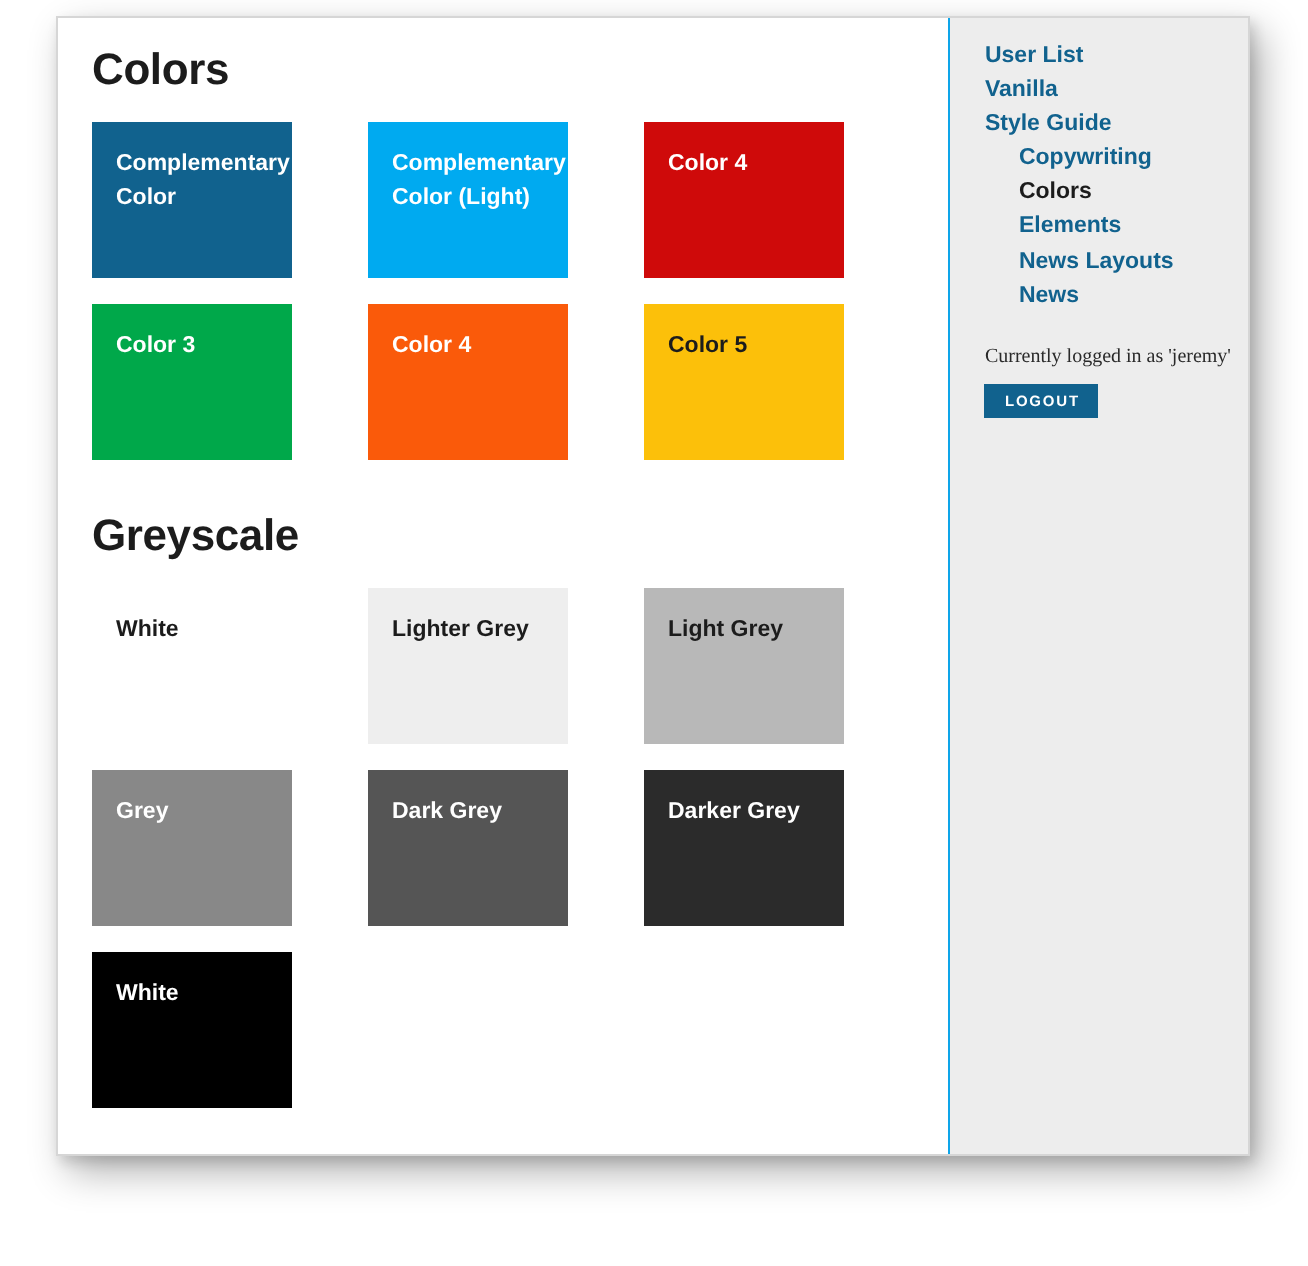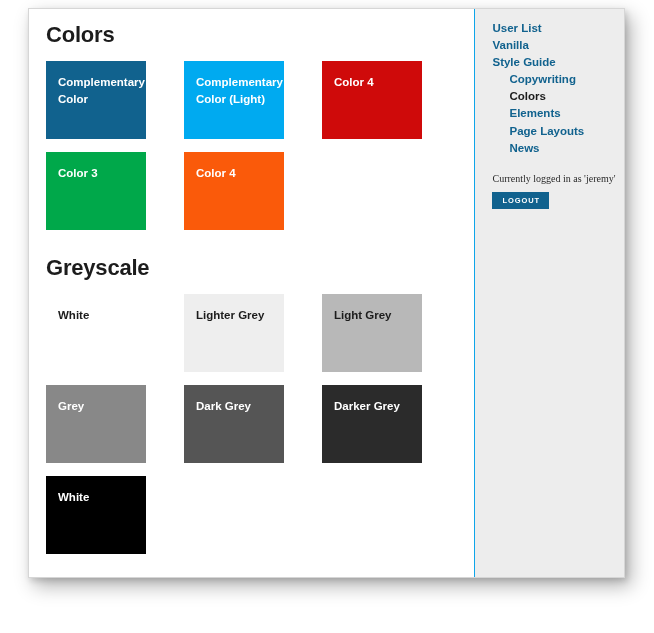--- a/index.html
+++ b/index.html
@@ -137,20 +137,23 @@
             <div class="swatch-label" style="color: rgb(255, 255, 255);">Complementary Color (Light)</div>
           </div>
           <div class="swatch" style="background: rgb(207, 10, 10);">
             <div class="swatch-label" style="color: rgb(255, 255, 255);">Color 4</div>
           </div>
           <div class="swatch" style="background: rgb(0, 168, 74);">
             <div class="swatch-label" style="color: rgb(255, 255, 255);">Color 3</div>
           </div>
           <div class="swatch" style="background: rgb(250, 90, 10);">
             <div class="swatch-label" style="color: rgb(255, 255, 255);">Color 4</div>
+          </div>
+          <div class="swatch" style="background: rgb(252, 192, 10);">
+            <div class="swatch-label" style="color: rgb(28, 28, 28);">Color 5</div>
           </div>
         </div>
 
       <h2 class="section-title" id="greyscale-title">Greyscale</h2>
 
       <div class="swatch-grid" id="greyscale-grid">
           <div class="swatch" style="background: rgb(255, 255, 255);">
             <div class="swatch-label" style="color: rgb(28, 28, 28);">White</div>
           </div>
           <div class="swatch" style="background: rgb(238, 238, 238);">
@@ -176,21 +179,21 @@
     </div>
 
     <div id="sidebar" style="background: rgb(237, 237, 237);">
       <ul class="nav-list" id="nav-list">
           <li class="nav-item">User List</li>
           <li class="nav-item">Vanilla</li>
           <li class="nav-item">Style Guide</li>
           <li class="nav-item sub">Copywriting</li>
           <li class="nav-item sub active">Colors</li>
           <li class="nav-item sub">Elements</li>
-          <li class="nav-item sub">Page Layouts</li>
+          <li class="nav-item sub">News Layouts</li>
           <li class="nav-item sub">News</li>
         </ul>
 
       <div id="login-note">Currently logged in as 'jeremy'</div>
 
       <button id="logout-button" style="background: rgb(17, 98, 142);">LOGOUT</button>
     </div>
 
   </div>
 </div>

